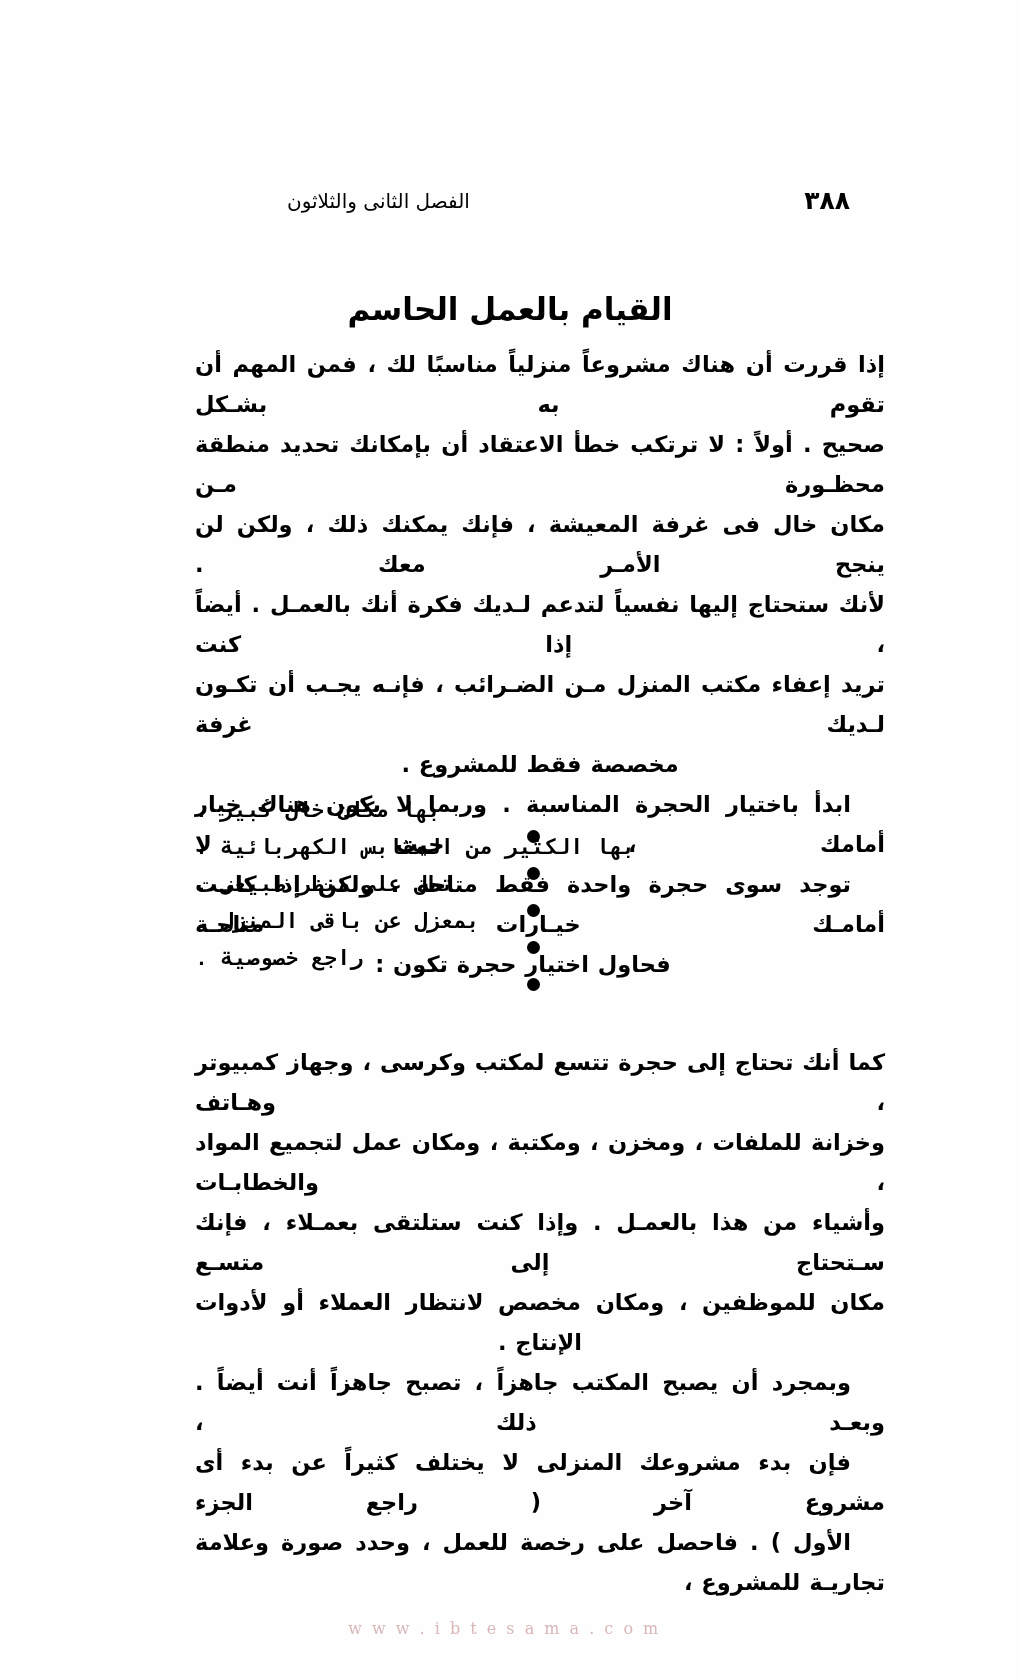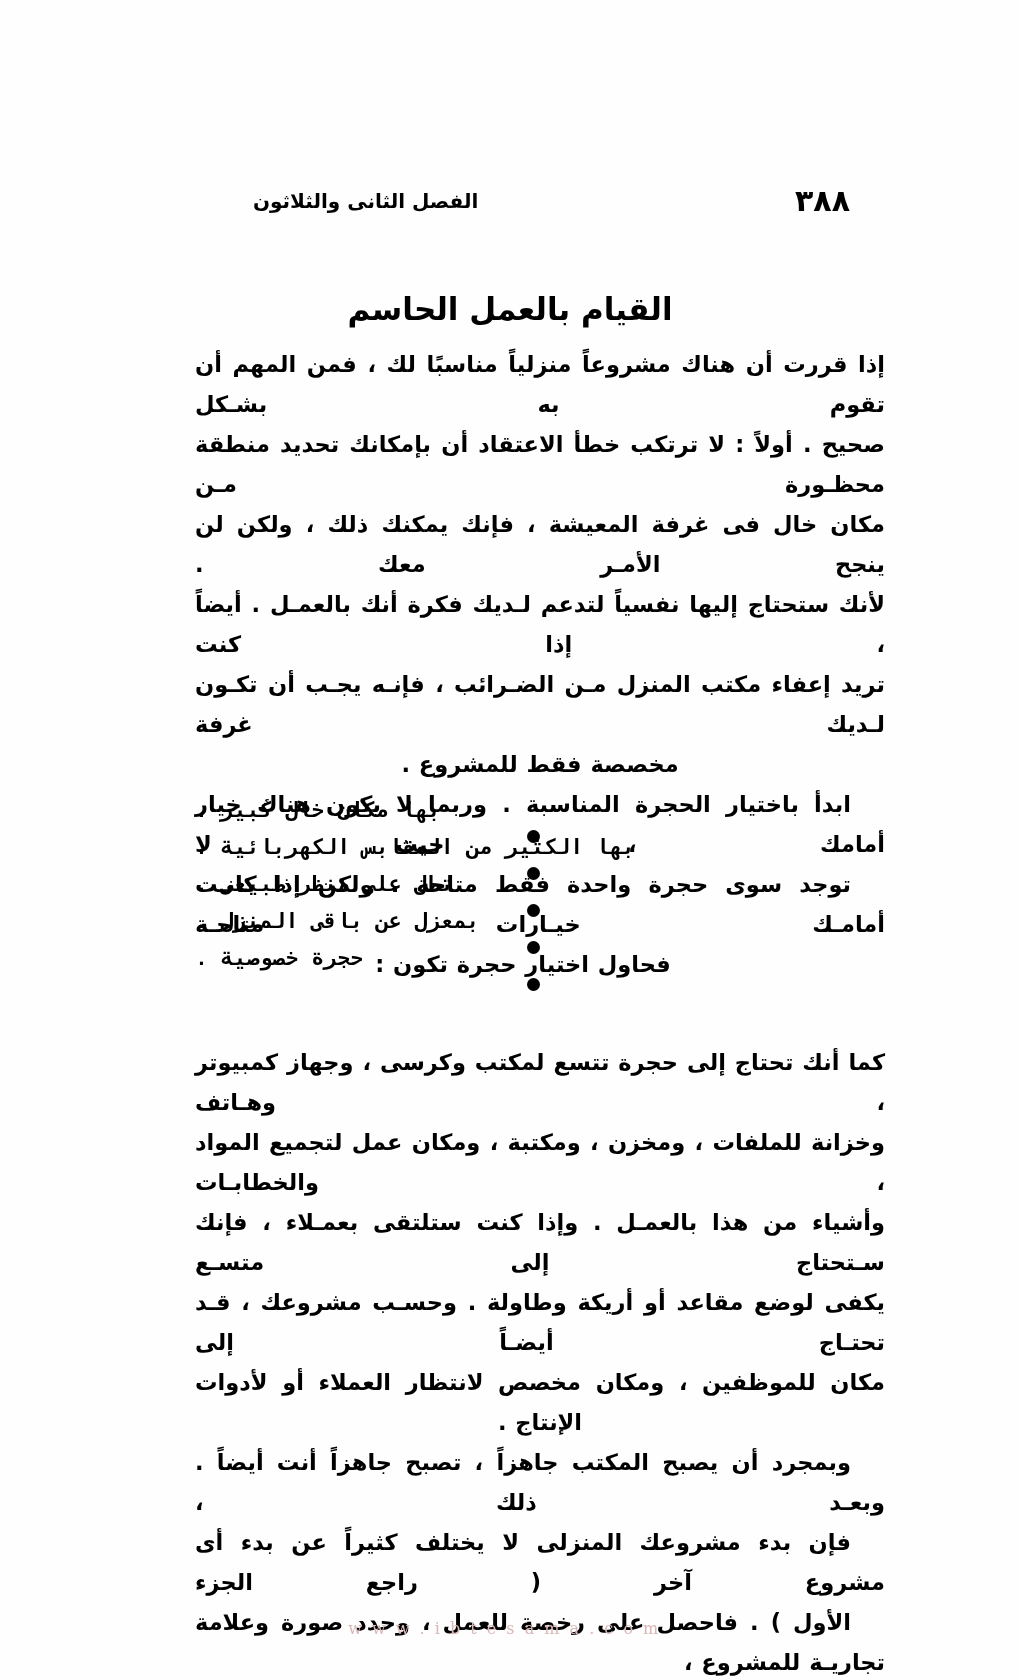--- a/index.html
+++ b/index.html
@@ -31,31 +31,31 @@
     right: 170px;
     left: 170px;
     height: 34px;
     display: flex;
     flex-direction: row;
     align-items: flex-start;
     justify-content: space-between;
     direction: rtl;
   }
   .folio {
-    font-size: 30px;
+    font-size: 25px;
     font-weight: 700;
     letter-spacing: 1px;
     line-height: 30px;
     color: #000;
   }
   .chapter-label {
     font-size: 20px;
-    font-weight: 700;
+    font-weight: 400;
     line-height: 30px;
-    margin-left: 83px;
+    margin-left: 117px;
     color: #000;
   }
 
   
   .section-heading {
     position: absolute;
     top: 270px;
     left: 0;
     right: 0;
     text-align: center;
@@ -190,31 +190,30 @@
     </li>
     <li>
       <span class="li-text">تطل على منظر طبيعى .</span>
       <span class="dot"></span>
     </li>
     <li>
       <span class="li-text">بمعزل عن باقى المنزل .</span>
       <span class="dot"></span>
     </li>
     <li>
-      <span class="li-text">حجرة خصوصية .</span>
+      <span class="li-text">راجع خصوصية .</span>
       <span class="dot"></span>
     </li>
   </ul>
 
   <div class="body-col-2">
     <p class="para last-center">
         <span style="display: block; text-align: justify; text-align-last: justify;">كما أنك تحتاج إلى حجرة تتسع لمكتب وكرسى ، وجهاز كمبيوتر ، وهـاتف</span>
         <span style="display: block; text-align: justify; text-align-last: justify;">وخزانة للملفات ، ومخزن ، ومكتبة ، ومكان عمل لتجميع المواد ، والخطابـات</span>
         <span style="display: block; text-align: justify; text-align-last: justify;">وأشياء من هذا بالعمـل . وإذا كنت ستلتقى بعمـلاء ، فإنك سـتحتاج إلى متسـع</span>
-        <span style="display: block; text-align: justify; text-align-last: justify;">يكفى لوضع مقاعد أو أريكة وطاولة . وحسـب مشروعك ، قـد تحتـاج أيضـاً إلى</span>
         <span style="display: block; text-align: justify; text-align-last: center;">مكان للموظفين ، ومكان مخصص لانتظار العملاء أو لأدوات الإنتاج .</span>
       </p>
     <p class="para indent">
         <span style="display: block; text-align: justify; text-align-last: justify; text-indent: 34px;">وبمجرد أن يصبح المكتب جاهزاً ، تصبح جاهزاً أنت أيضاً . وبعـد ذلك ،</span>
         <span style="display: block; text-align: justify; text-align-last: justify;">فإن بدء مشروعك المنزلى لا يختلف كثيراً عن بدء أى مشروع آخر ( راجع الجزء</span>
         <span style="display: block; text-align: justify; text-align-last: right;">الأول ) . فاحصل على رخصة للعمل ، وحدد صورة وعلامة تجاريـة للمشروع ،</span>
       </p>
   </div>
 
   <div class="watermark">w w w . i b t e s a m a . c o m</div>

